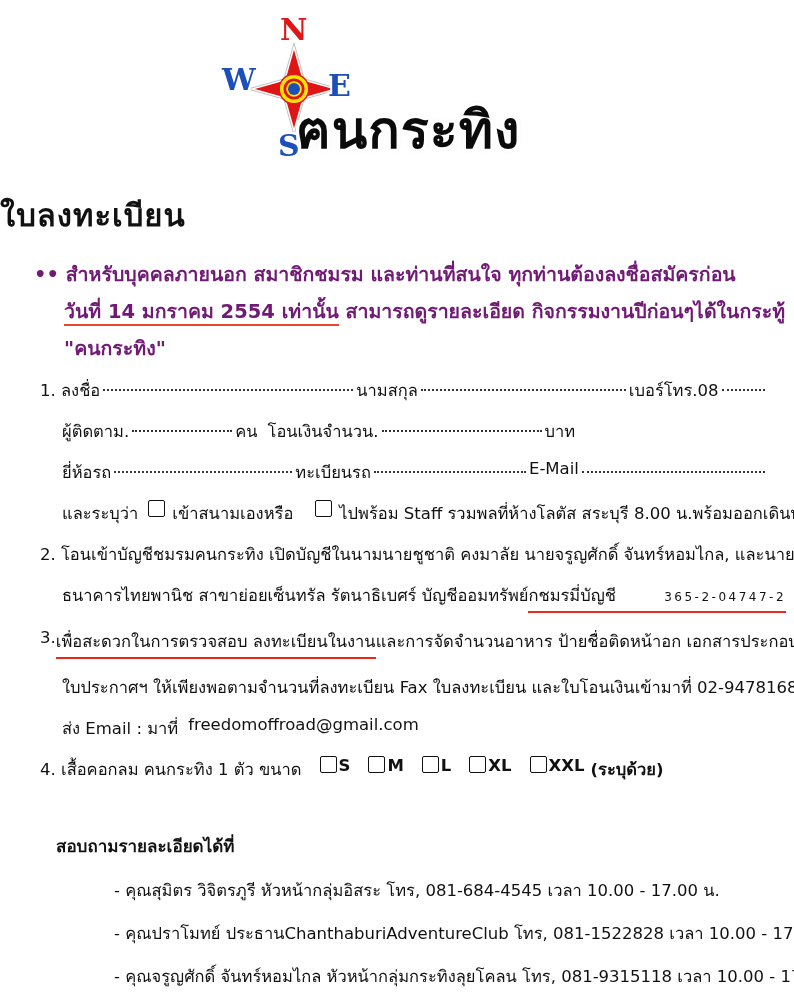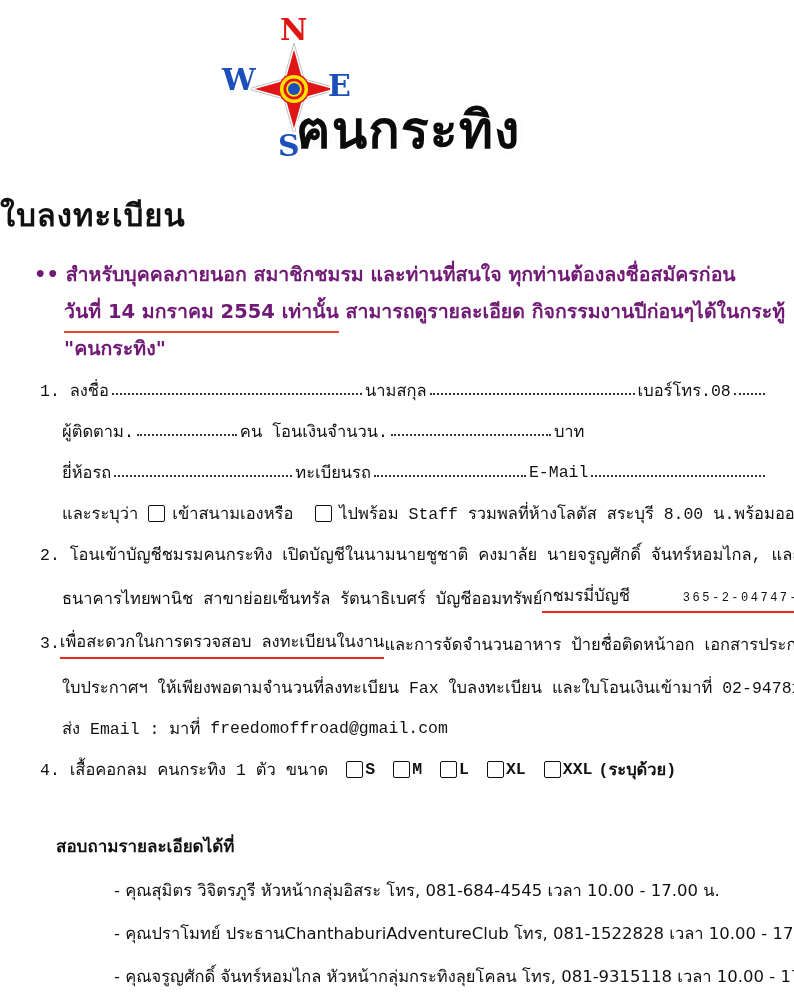--- a/index.html
+++ b/index.html
@@ -26,24 +26,24 @@
     position:absolute; left:296px; top:88px;
     font-size:52px; font-weight:bold; color:#0b0b0b; letter-spacing:1px;
     text-shadow:-3px -3px 0 #fff,3px -3px 0 #fff,-3px 3px 0 #fff,3px 3px 0 #fff,0 -3px 0 #fff,0 3px 0 #fff,-3px 0 0 #fff,3px 0 0 #fff, 0 0 6px #ddd;
     white-space:nowrap;
   }
   
   .doc-title { text-align:left; font-size:31px; font-weight:bold; margin-top:18px; letter-spacing:1px; }
   
   .notice { margin:16px 0 10px 34px; font-weight:bold; font-size:19.5px; line-height:37px; }
   .notice .ln2 { margin-left:30px; }
-  .u-date { padding-bottom:8px; }
+  .u-date { padding-bottom:1px; }
   
   .form-body { margin-left:40px; margin-right:26px; font-size:16.5px; }
-  .line { display:flex; align-items:center; margin-bottom:15px; white-space:nowrap;font-family:Liberation Mono, monospace; }
+  .line { display:flex; align-items:flex-start; margin-bottom:15px; white-space:nowrap; }
   .indent { margin-left:22px; }
   .dots { border-bottom:2px dotted #333; margin:0 3px 4px 3px; height:14px; }
   .w250{width:250px;} .w205{width:205px;} .w62{width:62px;}
   .w178{width:178px;} .w152{width:152px;} .w192{width:192px; max-width:192px;}
   .w100{width:100px;} .w160{width:160px;}
   .gap{width:10px;} .gap-sm{width:6px;}
   .checkbox {
     display:inline-block; width:17px; height:17px; border:1.6px solid #111;
     border-radius:2px; background:#fff; margin:0 7px 0 10px; flex:none; vertical-align:-3px;
   }

